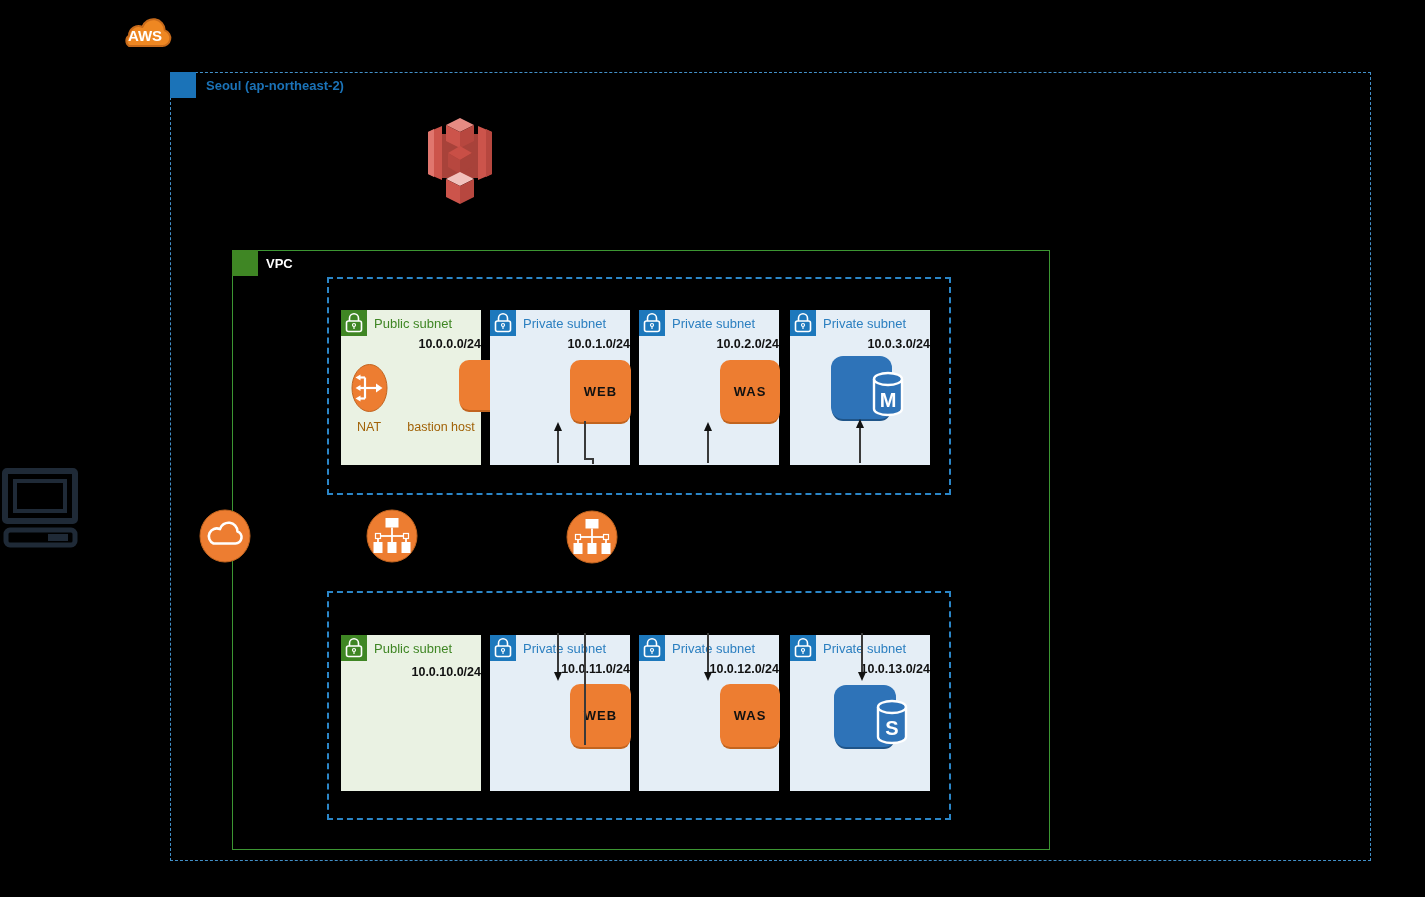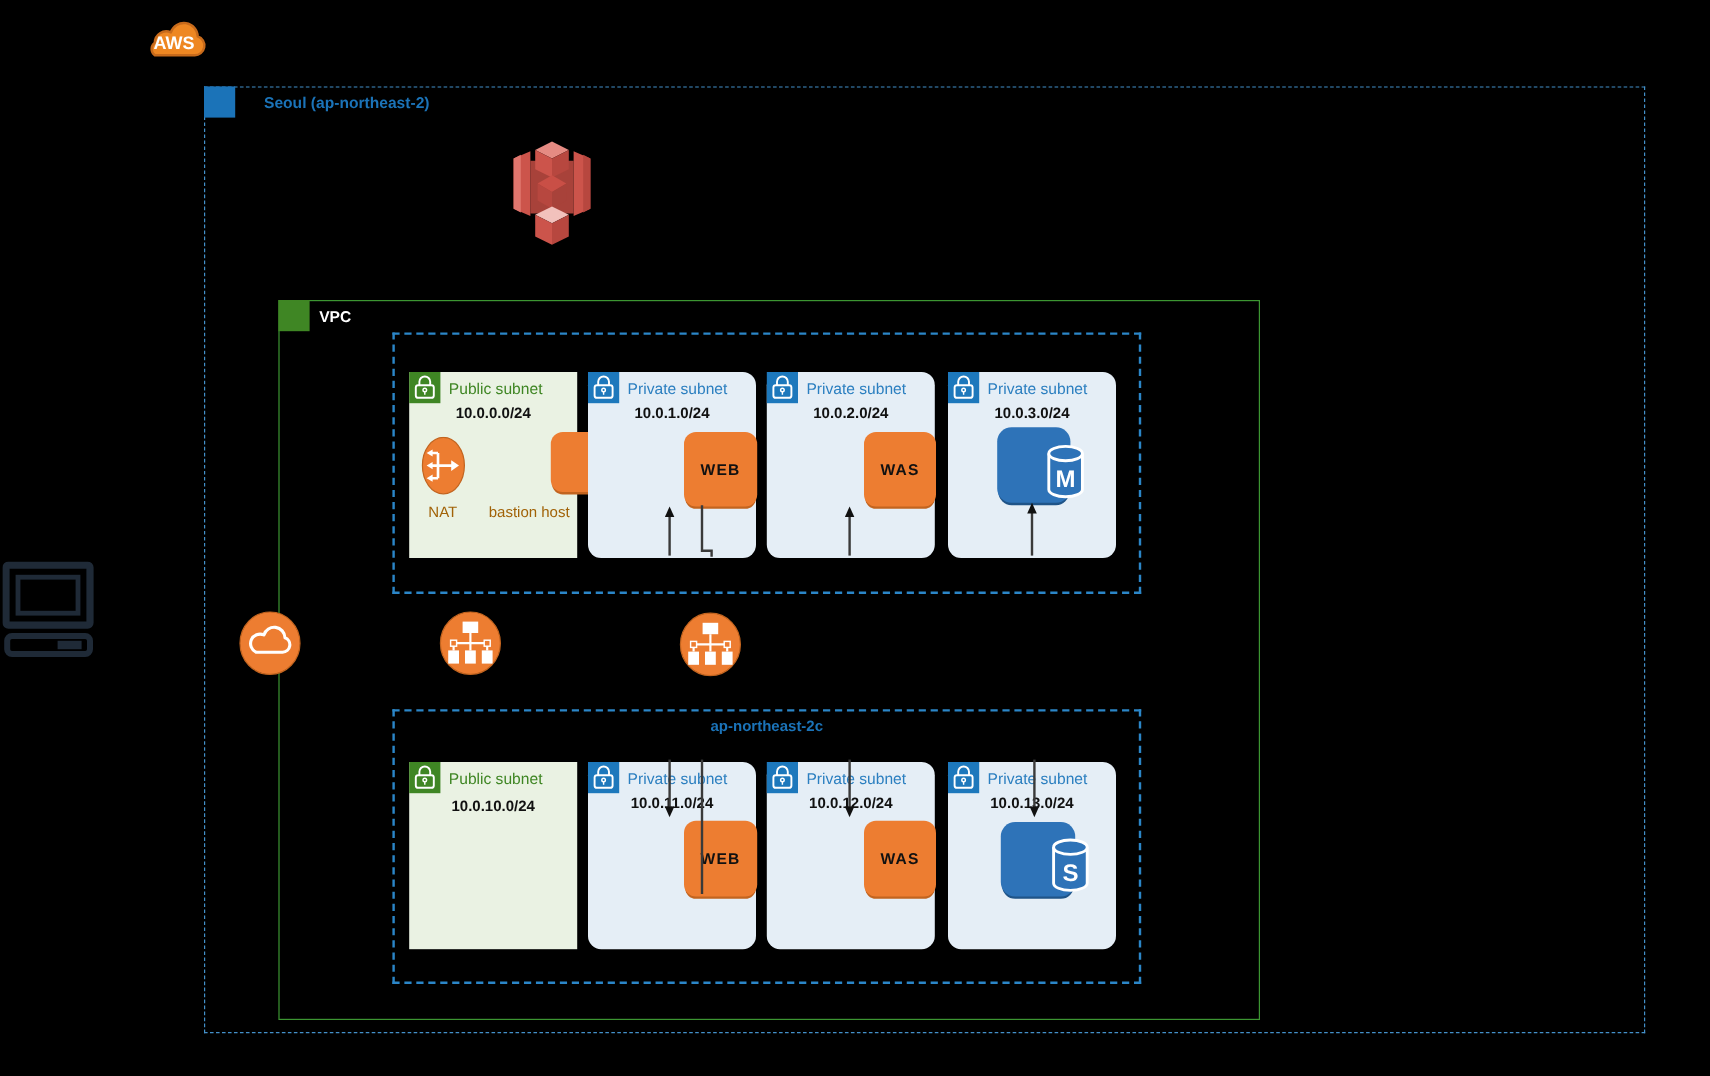--- a/index.html
+++ b/index.html
@@ -4,46 +4,46 @@
 <style>
   * { margin:0; padding:0; box-sizing:border-box; }
   html,body { background:#000; }
   body { font-family:"Liberation Sans", sans-serif; }
   .canvas { position:relative; width:1425px; height:897px; background:#000; overflow:hidden; }
 
   
   .region-box { position:absolute; left:170px; top:72px; width:1201px; height:789px;
                 border:1px dashed #4390C9; }
   .region-tag { position:absolute; left:-1px; top:-1px; width:26px; height:26px; background:#1B73B8; }
-  .region-label { position:absolute; left:49px; top:5px; font-size:13px; font-weight:bold; color:#1B73B8; white-space:nowrap; }
+  .region-label { position:absolute; left:35px; top:5px; font-size:13px; font-weight:bold; color:#1B73B8; white-space:nowrap; }
 
   .vpc-box { position:absolute; left:232px; top:250px; width:818px; height:600px; border:1px solid #3C9632; }
   .vpc-tag { position:absolute; left:-1px; top:-1px; width:26px; height:26px; background:#3F8624; }
   .vpc-label { position:absolute; left:33px; top:5px; font-size:13px; font-weight:bold; color:#fff; }
 
   .az-box { position:absolute; border:2px dashed #2B86C8; }
   .az-a { left:327px; top:277px; width:624px; height:218px; }
   .az-c { left:327px; top:591px; width:624px; height:229px; }
   .az-label { position:absolute; left:0; right:0; top:5px; text-align:center;
               font-size:12.5px; font-weight:bold; color:#1B73B8; }
 
   
   .subnet { position:absolute; width:140px; }
   .az-a .subnet { top:31px; height:155px; }
   .az-c .subnet { top:42px; height:156px; }
   .subnet.public  { background:#EAF2E3; }
-  .subnet.private { background:#E5EEF6;border-radius:11px; }
+  .subnet.private { background:#E5EEF6; }
   .sn-1 { left:12px; } .sn-2 { left:161px; } .sn-3 { left:310px; } .sn-4 { left:461px; }
   .subnet-tag { position:absolute; left:0; top:0; width:26px; height:26px; }
   .public  .subnet-tag { background:#3F8624; }
   .private .subnet-tag { background:#1D78BC; }
   .subnet-name { position:absolute; left:33px; top:6px; font-size:13px; white-space:nowrap; }
   .public  .subnet-name { color:#3F8624; }
   .private .subnet-name { color:#2B7FC0; }
-  .subnet-cidr { position:absolute; left:0; right:0; top:27px; text-align:center;
+  .subnet-cidr { position:absolute; left:0; right:0; top:27px; text-align:right;
                  font-size:12.5px; font-weight:bold; color:#111; }
 
   
   .svc-box { position:absolute; background:#ED7D31; border-radius:10px;
              box-shadow:0 3px 0 -1px #C2641F; display:flex; align-items:center; justify-content:center;
              font-size:13px; font-weight:bold; color:#111; letter-spacing:1px;margin-left:40px; }
   .db-box { position:absolute; background:#2E73B8; border-radius:12px; box-shadow:0 3px 0 -1px #1F5488; }
   .db-cyl { position:absolute; right:-14px; bottom:-3px; }
   .svc-label { position:absolute; text-align:center; font-size:12.5px; font-weight:normal; color:#a16207; white-space:nowrap; }
   .nat-ellipse { position:absolute; }
@@ -184,21 +184,20 @@
             <path d="M4 9 v30 a14 6 0 0 0 28 0 v-30" fill="#2E73B8" stroke="#fff" stroke-width="2.4"></path>
             <ellipse cx="18" cy="9" rx="14" ry="6" fill="#2E73B8" stroke="#fff" stroke-width="2.4"></ellipse>
             <text x="18" y="37" text-anchor="middle" font-size="20" font-weight="bold" fill="#fff">M</text>
           </svg>
         </div>
       </div>
     </div>
   </div>
 
   <div class="az-box az-c">
-    <div class="az-label">ap-northeast-2c</div>
 
     <div class="subnet public sn-1">
       <div class="subnet-tag">
         <svg width="26" height="26" viewBox="0 0 26 26">
             <path d="M8.5 11 V8.2 a4.5 4.5 0 0 1 9 0 V11" fill="none" stroke="#fff" stroke-width="1.6"></path>
             <rect x="5.5" y="11" width="15" height="10.5" rx="2" fill="none" stroke="#fff" stroke-width="1.6"></rect>
             <circle cx="13" cy="15" r="1.5" fill="none" stroke="#fff" stroke-width="1.2"></circle>
             <line x1="13" y1="16.5" x2="13" y2="19" stroke="#fff" stroke-width="1.2"></line>
           </svg>
       </div>

